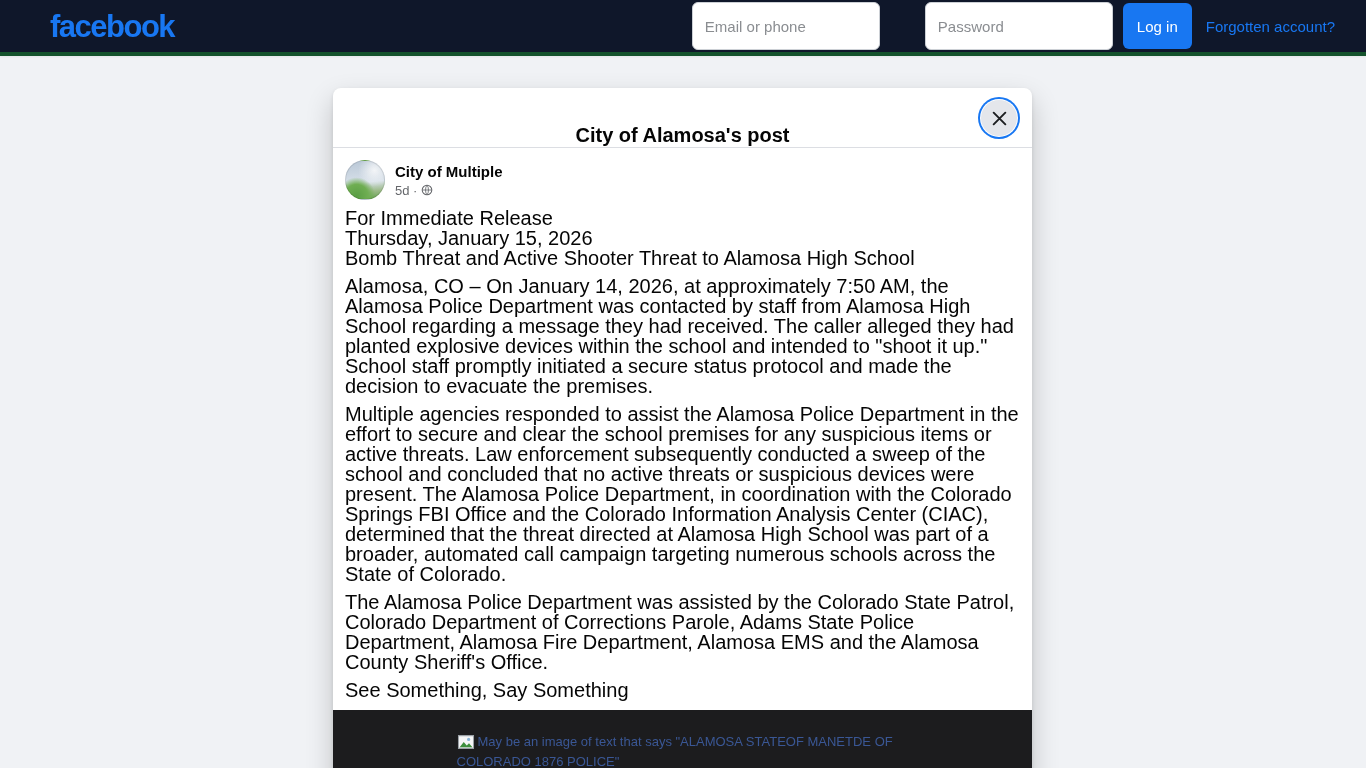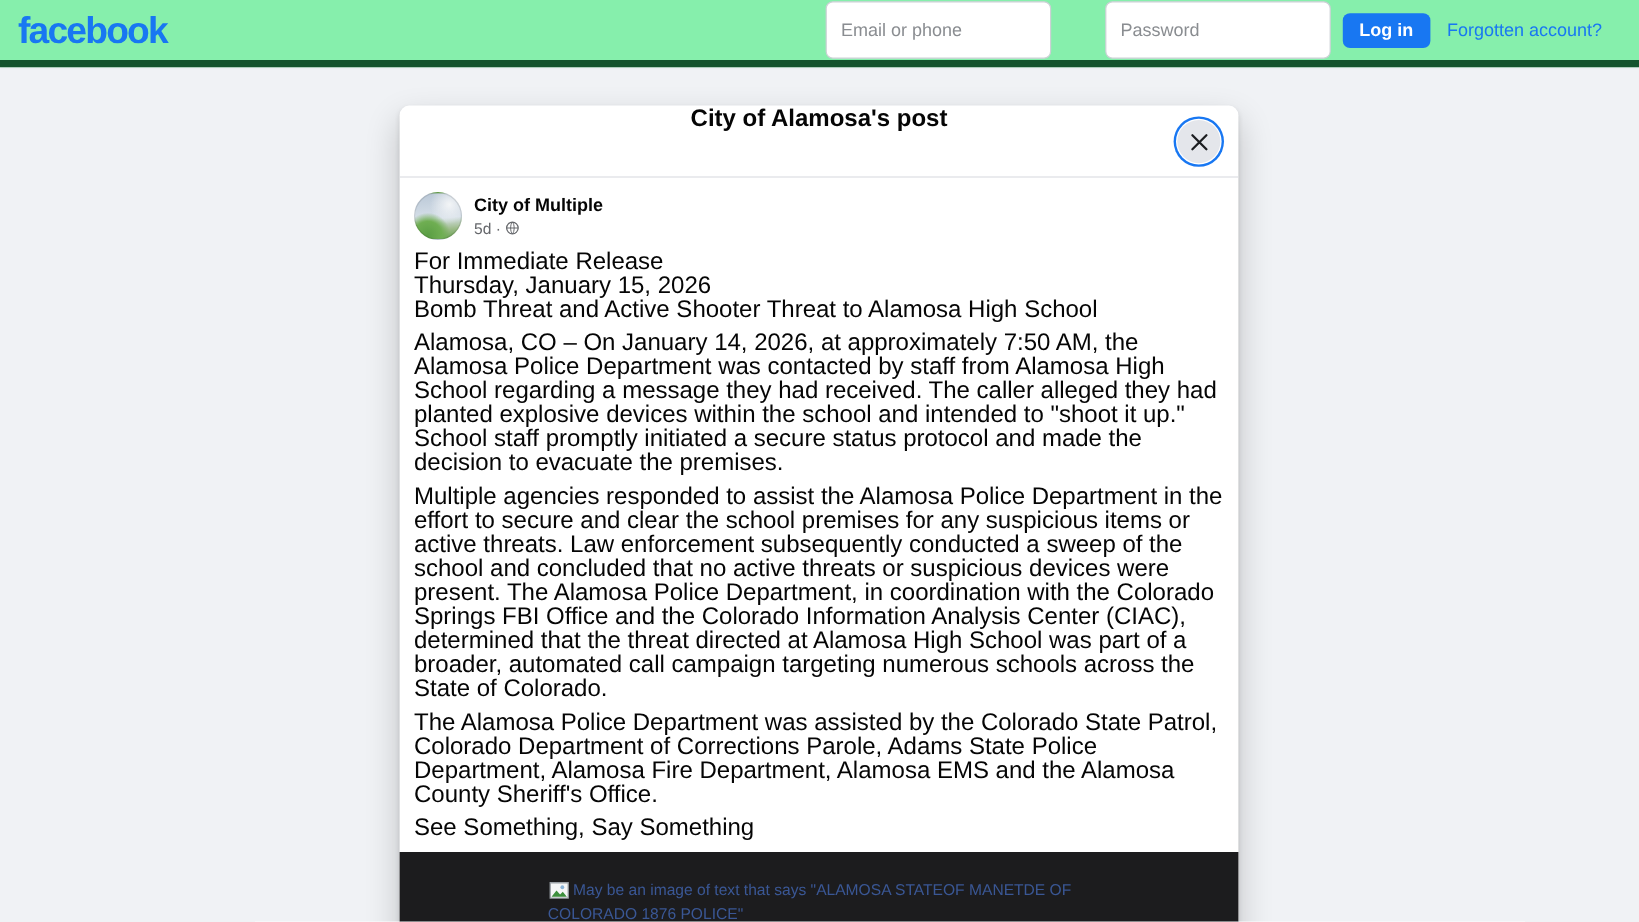--- a/index.html
+++ b/index.html
@@ -7,62 +7,62 @@
   body {
     font-family: "Liberation Sans", sans-serif;
     background: #f0f2f5;
     overflow: hidden;
   }
   .viewport { position: relative; width: 1366px; height: 768px; overflow: hidden; }
 
   
   .topbar {
     display: flex; align-items: center;
-    height: 56px; background: #86efac;
-    padding: 0 31px 0 15px;
-    border-bottom: 6px solid #14532d;
+    height: 56px; background: #0f172a;
+    padding: 0 31px 0 50px;
+    border-bottom: 4px solid #14532d;
     box-shadow: 0 1px 2px rgba(0,0,0,0.05);
     position: relative; z-index: 5;
   }
   .logo {
     font-size: 31px; font-weight: bold; color: #1877f2;
     letter-spacing: -1.5px; line-height: 1; cursor: pointer;
   }
   .auth-group { margin-left: auto; display: flex; align-items: center; gap: 10px; }
   .auth-input {
     width: 188px; height: 48px;
     border: 1px solid #ccd0d5; border-radius: 6px;
     padding: 0 12px; font-size: 15px; color: #1c1e21;
     font-family: "Liberation Sans", sans-serif;
     outline: none; background: #fff; margin-left: 35px;
   }
   .auth-input::placeholder { color: #8a8d91; }
   .login-btn {
-    height: 29px; padding: 0 14px;
+    height: 46px; padding: 0 14px;
     background: #1877f2; color: #fff;
     border: none; border-radius: 6px;
-    font-size: 15px; font-weight: bold;
+    font-size: 15px; font-weight: normal;
     font-family: "Liberation Sans", sans-serif;
     cursor: pointer;
   }
   .forgot-link {
     margin-left: 4px; color: #1877f2; font-size: 15px;
     text-decoration: none; cursor: pointer;
   }
 
   
   .modal {
     position: absolute; left: 333px; top: 88px; width: 699px;
     background: #ffffff;
     border-radius: 8px 8px 0 0;
     box-shadow: 0 12px 28px rgba(0,0,0,0.2), 0 2px 4px rgba(0,0,0,0.1);
   }
   .modal-header {
     position: relative; height: 60px;
-    display: flex; align-items: flex-start; justify-content: center;
+    display: flex; align-items: flex-end; justify-content: center;
     border-bottom: 1px solid #dcdee3;
   }
   .modal-title { font-size: 20px; font-weight: bold; color: #050505; }
   .close-btn {
     position: absolute; right: 15px; top: 12px;
     width: 36px; height: 36px; border-radius: 50%;
     background: #e4e6eb; border: none; cursor: pointer;
     display: flex; align-items: center; justify-content: center;
     box-shadow: 0 0 0 1px #ffffff, 0 0 0 3px #1877f2; 
   }

